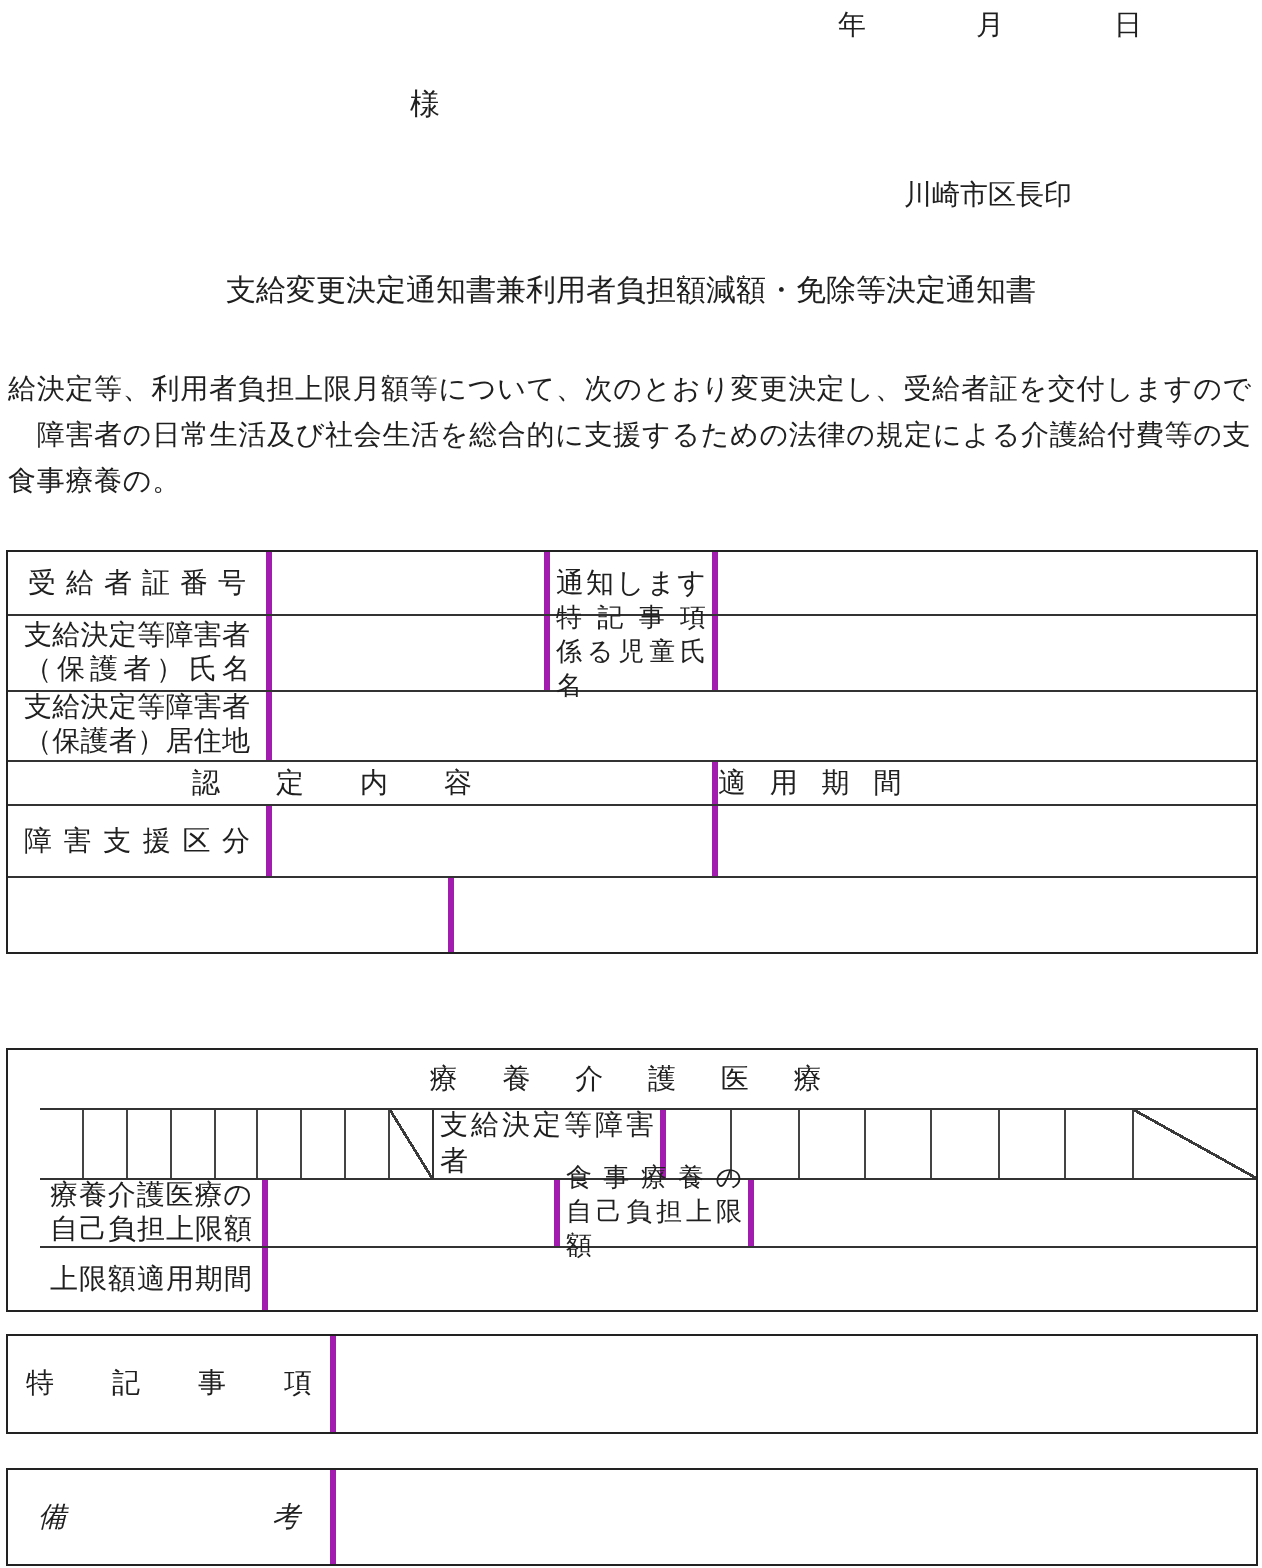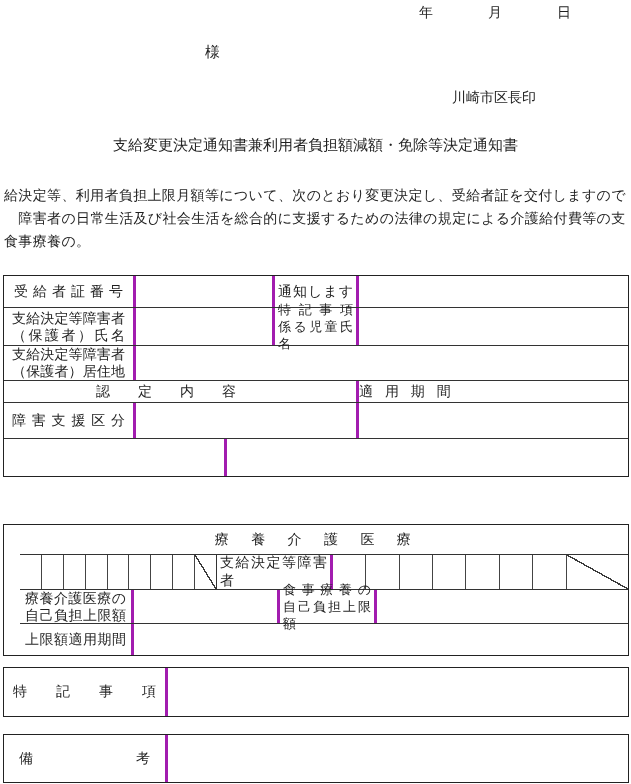--- a/index.html
+++ b/index.html
@@ -200,21 +200,21 @@
   <div class="tbl" style="top:667px; height:50px;">
     <div class="trow" style="height:48px;">
       <div class="cell br" style="width:164px; padding:0 9px;">
         <span class="jl">特記事項</span>
       </div>
       <div class="cell grow"></div>
     </div>
   </div>
 
   <div class="tbl" style="top:734px; height:49px;">
-    <div class="trow" style="height:47px;">
+    <div class="trow" style="height:47px;font-style:italic;">
       <div class="cell br" style="width:164px; padding:0 15px;">
         <span class="jl">備考</span>
       </div>
       <div class="cell grow"></div>
     </div>
   </div>
 
 </div>
 
 </body></html>

